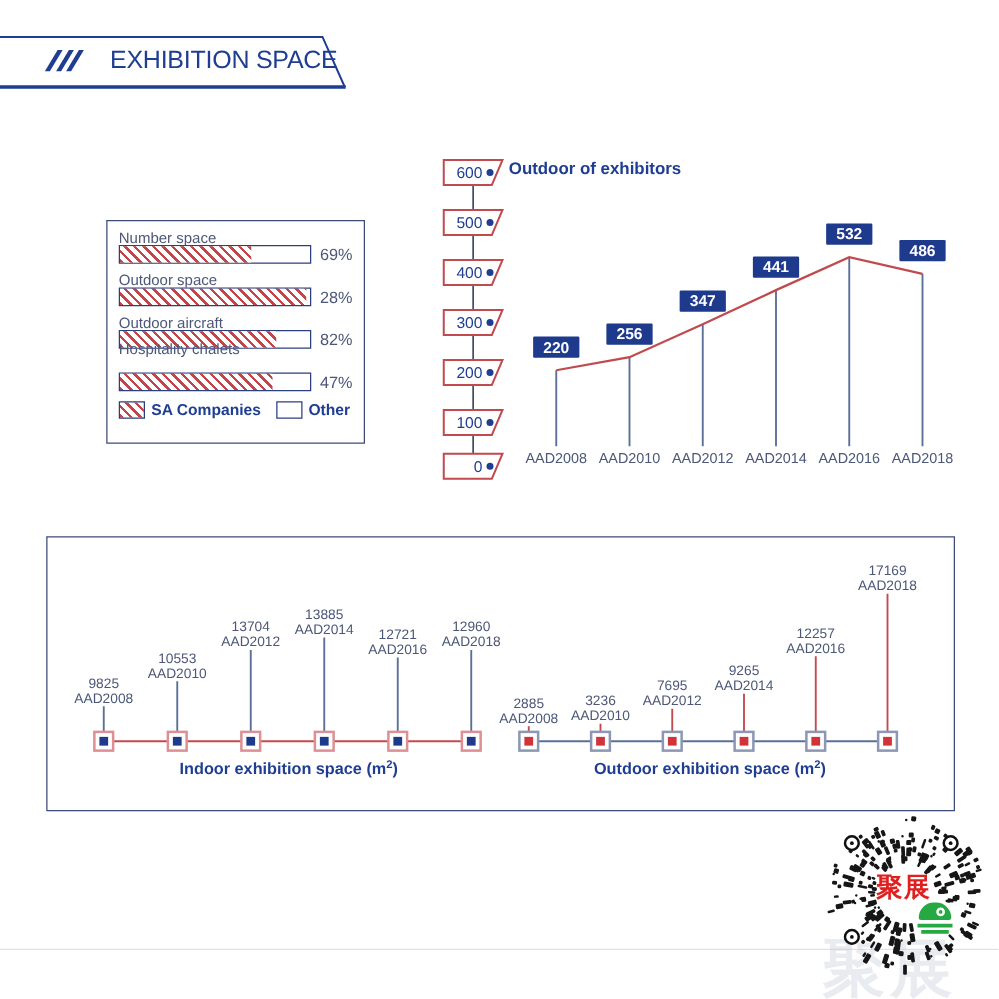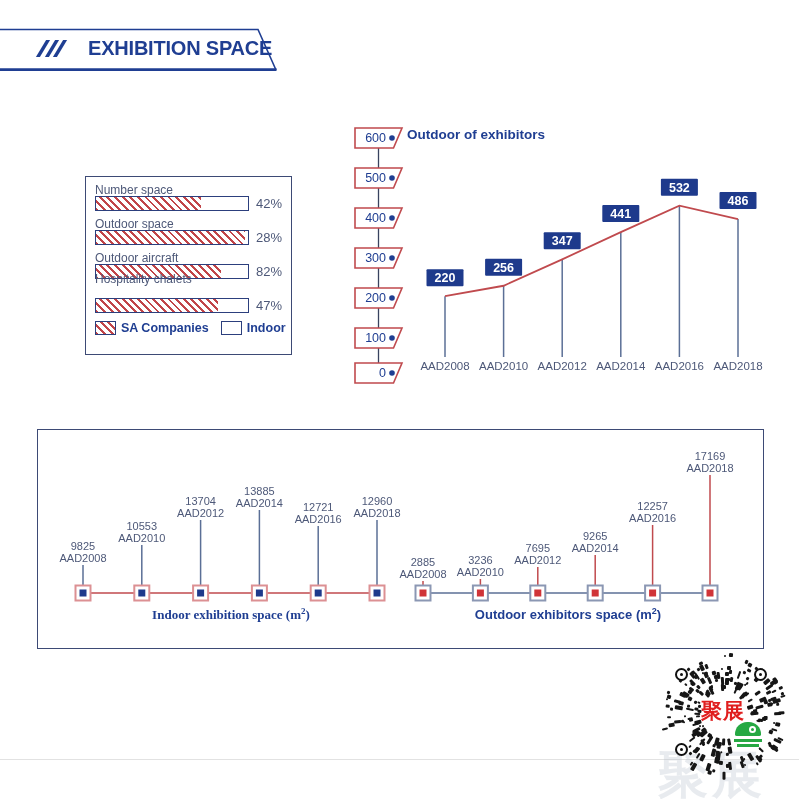--- a/index.html
+++ b/index.html
@@ -3,21 +3,21 @@
 <meta charset="utf-8">
 <style>
   html,body{margin:0;padding:0;background:#fff;}
   #stage{position:relative;width:799px;height:799px;background:#ffffff;overflow:hidden;
          font-family:"Liberation Sans",sans-serif;}
   
   .banner{position:absolute;left:0;top:27px;width:290px;height:46px;}
   .banner svg{position:absolute;left:0;top:0;}
   .slashes{position:absolute;left:41px;top:13px;display:flex;gap:5px;}
   .slashes i{display:block;width:3.6px;height:17px;background:#1f3e92;transform:skewX(-31deg);}
-  .banner-title{position:absolute;left:88px;top:10px;font-size:20px;font-weight:bold;
+  .banner-title{position:absolute;left:88px;top:10px;font-size:20px;font-weight:normal;
                 color:#1f3e92;letter-spacing:-0.2px;white-space:nowrap;}
   
   .bar-panel{position:absolute;left:85px;top:176px;width:207px;height:179px;
              border:1.5px solid #3d4a75;box-sizing:border-box;}
   .bp-label{position:absolute;left:9px;font-size:12px;color:#4d5878;}
   .bp-bar{position:absolute;left:9px;width:152px;height:13px;border:1.4px solid #2c3f7d;
           background:#fff;box-sizing:content-box;}
   .bp-fill{height:100%;background:repeating-linear-gradient(45deg,#c14549 0 2px,#ffffff 2px 5.4px);}
   .bp-pct{position:absolute;left:170px;width:34px;font-size:13px;color:#4d5878;}
   .bp-legend{position:absolute;left:9px;top:144px;display:flex;align-items:center;}
@@ -29,21 +29,21 @@
   .exh-title{position:absolute;left:407px;top:127px;font-size:13.5px;font-weight:bold;color:#1f3e92;}
   #exh-chart{position:absolute;left:350px;top:118px;}
   svg{font-family:"Liberation Sans",sans-serif;}
   
   .bottom-panel{position:absolute;left:37px;top:429px;width:727px;height:220px;
                 border:1.5px solid #3d4a75;box-sizing:border-box;}
   #timelines{position:absolute;left:-1.5px;top:-1.5px;}
   .tl-title{position:absolute;top:176px;width:260px;text-align:center;font-size:13px;
             font-weight:bold;color:#1f3e92;}
   .tl-title sup{font-size:9px;}
-  #tl-title-indoor{left:63px;font-family:Liberation Serif, serif;}
+  #tl-title-indoor{left:63px;}
   #tl-title-outdoor{left:400px;}
   
   .divider{position:absolute;left:0;top:759px;width:799px;height:1px;background:#e2e2e2;}
   .watermark{position:absolute;left:658px;top:742px;font-size:50px;font-weight:bold;
              color:rgba(185,192,205,0.32);letter-spacing:4px;z-index:1;white-space:nowrap;}
   #qr{position:absolute;left:650px;top:648px;width:146px;height:150px;z-index:2;}
   .qd{position:absolute;background:#161616;border-radius:1px;}
   .qr-ring{position:absolute;border:2.6px solid #111;border-radius:50%;background:#fff;box-sizing:border-box;}
   .qr-ringdot{position:absolute;background:#111;border-radius:50%;}
   .qr-center{position:absolute;left:41px;top:51px;width:64px;text-align:center;font-size:21px;
@@ -73,21 +73,21 @@
         <i></i>
       </div>
     <div class="banner-title">EXHIBITION SPACE</div>
   </div>
 
   <div class="bar-panel">
     <div class="bp-label" style="top:6px">Number space</div>
     <div class="bp-bar" style="top:19px">
         <div class="bp-fill" style="width: 69%;"></div>
       </div>
-    <div class="bp-pct" style="top:19px">42%</div>
+    <div class="bp-pct" style="top:19px">69%</div>
 
     <div class="bp-label" style="top:40px">Outdoor space</div>
     <div class="bp-bar" style="top:53px">
         <div class="bp-fill" style="width: 98%;"></div>
       </div>
     <div class="bp-pct" style="top:53px">28%</div>
 
     <div class="bp-label" style="top:74px">Outdoor aircraft</div>
     <div class="bp-bar" style="top:87px">
         <div class="bp-fill" style="width: 82%;"></div>
@@ -98,21 +98,21 @@
     <div class="bp-bar" style="top:121px">
         <div class="bp-fill" style="width: 80%;"></div>
       </div>
     <div class="bp-pct" style="top:121px">47%</div>
 
     <div class="bp-legend">
       <span class="swatch hatch"></span>
       <span class="leg-label">SA Companies</span>
       <span class="leg-gap"></span>
       <span class="swatch"></span>
-      <span class="leg-label">Indoor</span>
+      <span class="leg-label">Other</span>
     </div>
   </div>
 
   <div class="exh-title">Outdoor of exhibitors</div>
   <svg id="exh-chart" width="449" height="272" viewBox="0 0 449 272">
       <line x1="28.5" y1="20" x2="28.5" y2="255" stroke="#39435f" stroke-width="1.3"></line>
       <polygon points="5,10 52,10 43.5,30 5,30" fill="#fff" stroke="#c04a4e" stroke-width="1.6"></polygon>
       <text x="36" y="24.3" fill="#1f3e92" font-size="12.5" font-weight="400" text-anchor="end">600</text>
       <circle cx="42" cy="20" r="2.8" fill="#1f3e92"></circle>
       <polygon points="5,50 52,50 43.5,70 5,70" fill="#fff" stroke="#c04a4e" stroke-width="1.6"></polygon>
@@ -222,21 +222,21 @@
         <line x1="673" y1="157" x2="673" y2="46" stroke="#c04a4e" stroke-width="1.5"></line>
         <text x="673" y="31" fill="#4d5878" font-size="11" font-weight="400" text-anchor="middle">17169</text>
         <text x="673" y="43" fill="#4d5878" font-size="11" font-weight="400" text-anchor="middle">AAD2018</text>
         <rect x="665.5" y="156.5" width="15" height="15" fill="#fff" stroke="#8b97b3" stroke-width="2"></rect>
         <rect x="669.5" y="160.5" width="7" height="7" fill="#d03438"></rect>
       </svg>
     <div class="tl-title" id="tl-title-indoor">
       <span>Indoor exhibition space (m</span><sup>2</sup><span>)</span>
     </div>
     <div class="tl-title" id="tl-title-outdoor">
-      <span>Outdoor exhibitors space (m</span><sup>2</sup><span>)</span>
+      <span>Outdoor exhibition space (m</span><sup>2</sup><span>)</span>
     </div>
   </div>
 
   <div class="divider"></div>
   <div class="watermark">聚展</div>
   <div id="qr">
     <div class="qr-center">聚展</div>
     <div class="glogo">
       <div class="dome"></div>
         <div class="swirl"></div>

